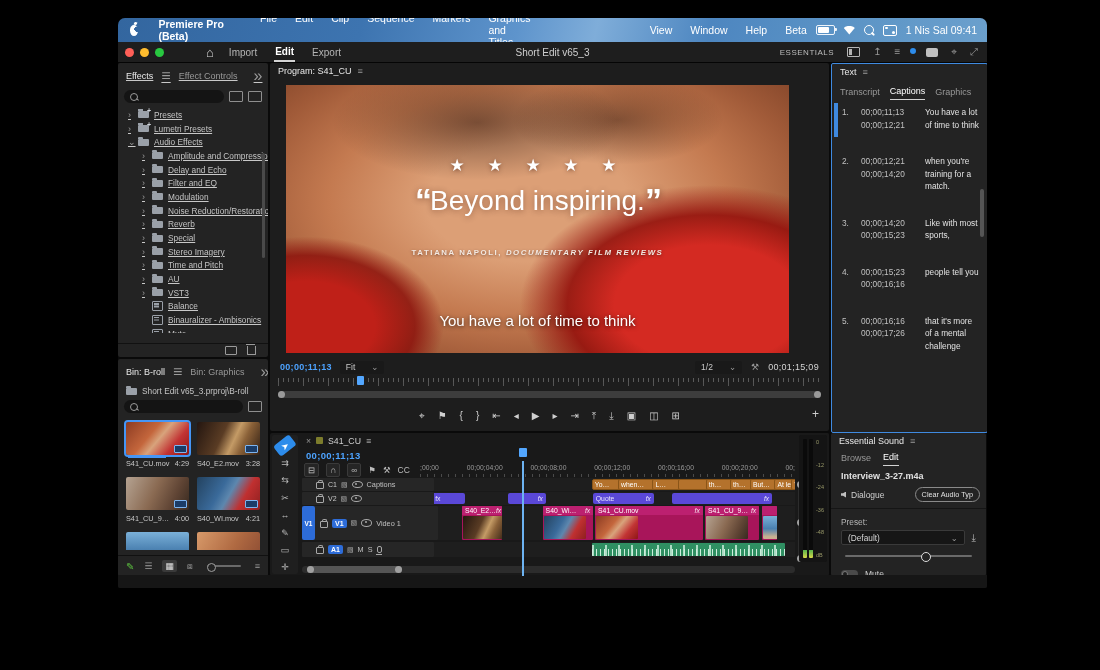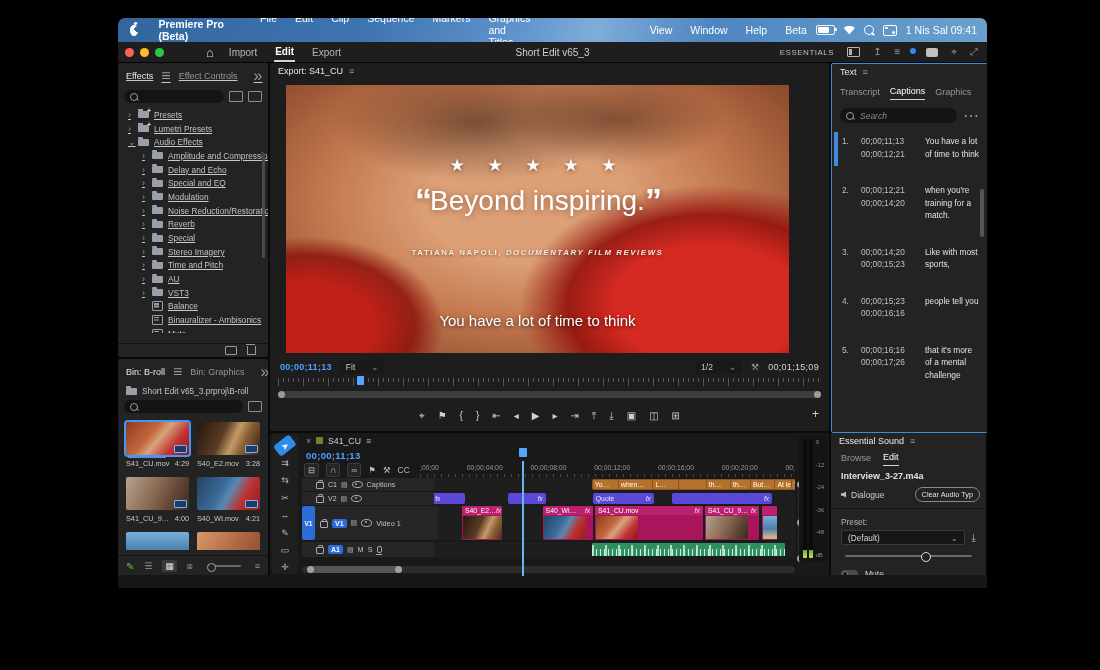--- a/index.html
+++ b/index.html
@@ -344,21 +344,21 @@
 
             <div class="trow l1">
               <span class="chev">›</span>
               <span class="ticon i-folder"></span>
               <span>Delay and Echo</span>
             </div>
 
             <div class="trow l1">
               <span class="chev">›</span>
               <span class="ticon i-folder"></span>
-              <span>Special and EQ</span>
+              <span>Filter and EQ</span>
             </div>
 
             <div class="trow l1">
               <span class="chev">›</span>
               <span class="ticon i-folder"></span>
               <span>Modulation</span>
             </div>
 
             <div class="trow l1">
               <span class="chev">›</span>
@@ -502,21 +502,21 @@
           <span class="view-ic">☰</span>
           <span class="view-ic active">▦</span>
           <span class="view-ic">⧈</span>
           <span class="zoom-slider"></span>
           <span class="view-ic">≡</span>
         </div>
       </div>
 
       <div class="panel" id="program">
         <div class="phead">
-          <span class="ptab active">Export: S41_CU</span>
+          <span class="ptab active">Program: S41_CU</span>
           <span class="glyph">≡</span>
         </div>
         <div class="pvideo">
           <div class="ov-stars">★ ★ ★ ★ ★</div>
           <div class="ov-quote"><span class="qmark">“</span><span>Beyond inspiring.</span><span class="qmark">”</span></div>
           <div class="ov-attr"><span>TATIANA NAPOLI,</span><span class="src"> DOCUMENTARY FILM REVIEWS</span></div>
           <div class="ov-caption">You have a lot of time to think</div>
         </div>
         <div class="prog-controls">
           <span class="tc-blue">00;00;11;13</span>
@@ -783,27 +783,20 @@
         <div class="phead">
           <span class="ptab active">Text</span>
           <span class="glyph">≡</span>
         </div>
         <div class="tp-tabs">
           <span class="tp-tab">Transcript</span>
           <span class="tp-tab active">Captions</span>
           <span class="tp-tab">Graphics</span>
           <span class="tp-tab" style="overflow:hidden;max-width:13px">S4</span>
         </div>
-        <div class="tp-searchrow">
-          <span class="searchbox" style="height:15px;border-radius:9px;">
-            <span class="i-search"></span>
-            <input placeholder="Search" style="">
-          </span>
-          <span class="glyph">⋯</span>
-        </div>
         <div class="cap-list">
 
             <div class="cap-item active">
               <span class="cap-num">1.</span>
               <span class="cap-times"><span>00;00;11;13</span><br><span>00;00;12;21</span></span>
               <span class="cap-text">You have a lot of time to think</span>
             </div>
 
             <div class="cap-item">
               <span class="cap-num">2.</span>

